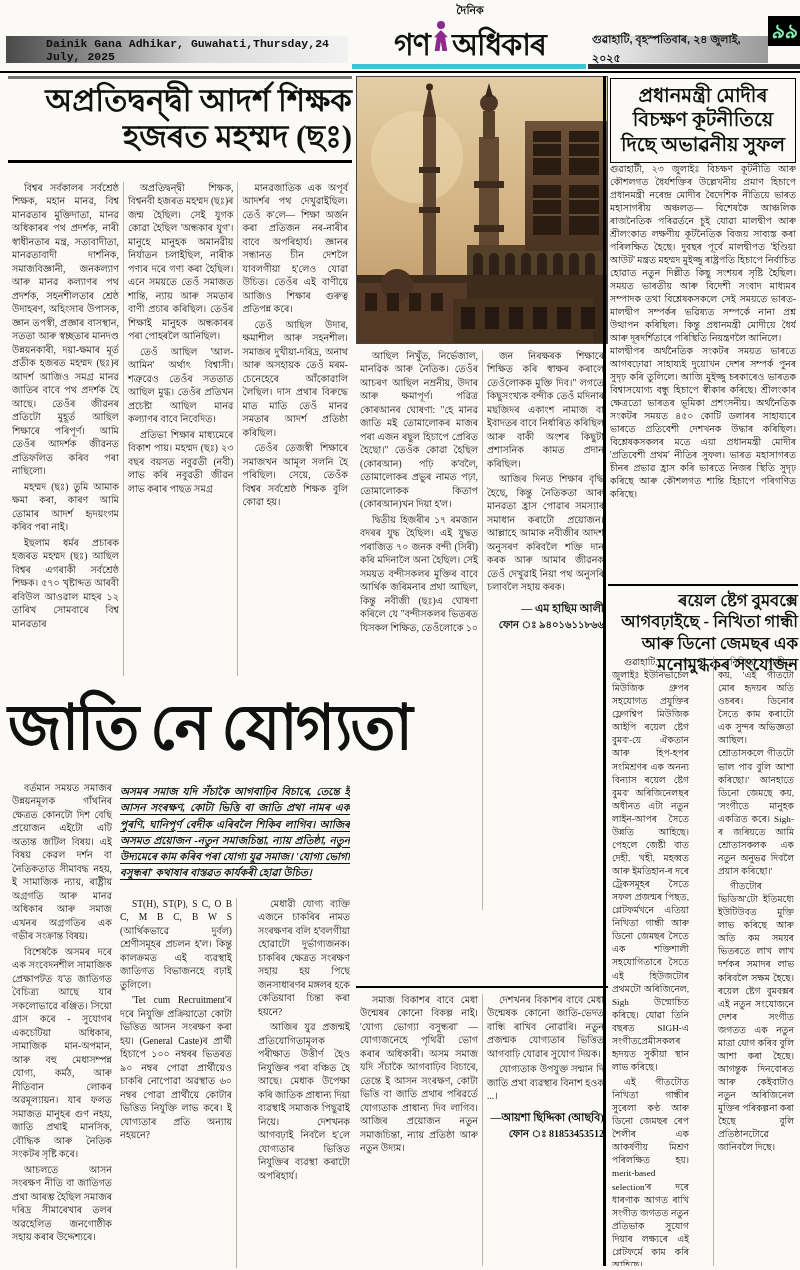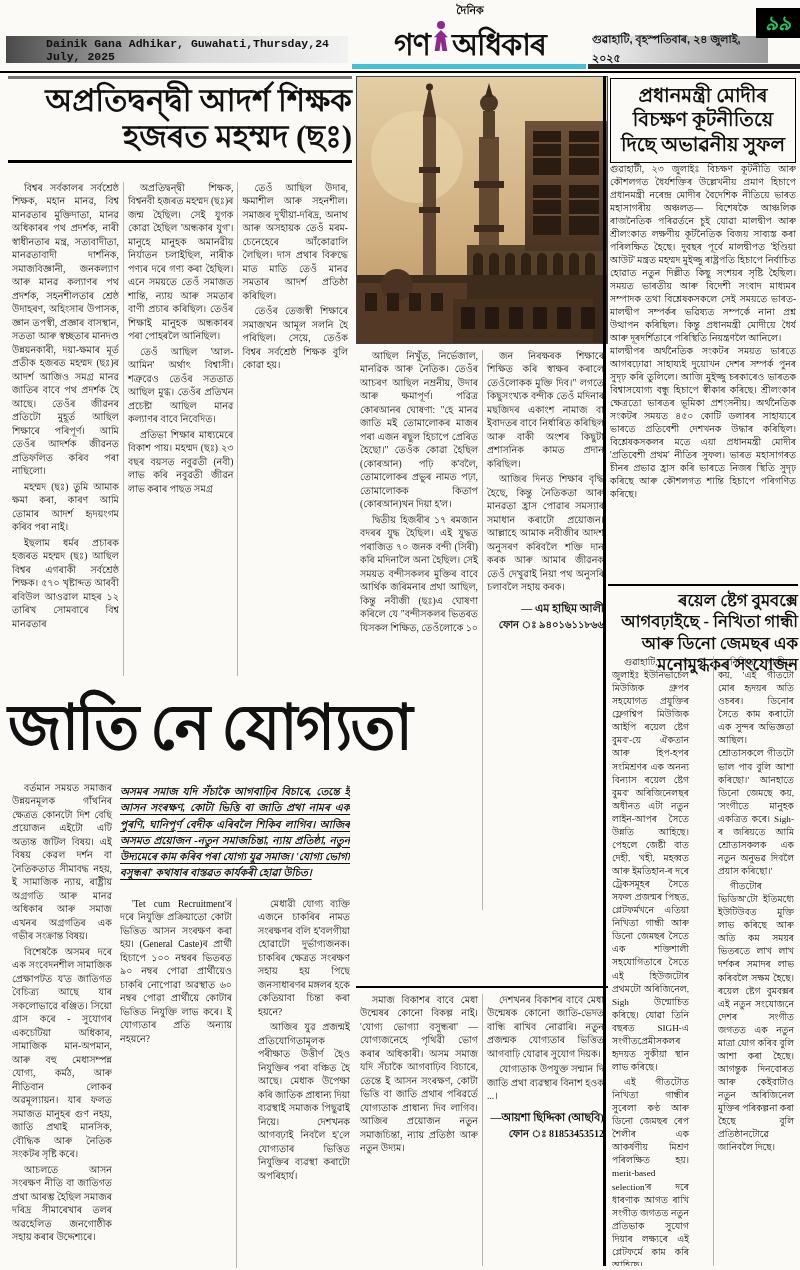--- a/index.html
+++ b/index.html
@@ -8,22 +8,22 @@
     position:relative; width:800px; height:1270px; margin:0 auto;
     background:#fbfaf6; overflow:hidden;
     font-family:"Liberation Serif","DejaVu Serif",serif;
     color:#111;
   }
   
   .hdr-strip { position:absolute; height:27px; display:flex; align-items:center;
     font-family:"Liberation Sans","DejaVu Sans",sans-serif; font-weight:bold; font-size:11.5px; }
   .hdr-left  { left:6px; top:36px; width:342px; background:linear-gradient(90deg,#4a4a4a,#d9d9d9 55%,#f2f2f2); padding-left:40px;font-family:Liberation Mono, monospace; }
   .hdr-right { left:592px; top:36px; width:176px; background:linear-gradient(90deg,#f2f2f2,#9a9a9a); justify-content:flex-end; padding-right:8px; font-size:11px; }
-  .corner-box { position:absolute; right:0; top:8px; width:44px; height:30px; background:#000;
-    color:#22c55e; font-size:20px; font-weight:bold; font-style:italic; text-align:center; line-height:30px; }
+  .corner-box { position:absolute; right:0; top:16px; width:32px; height:30px; background:#000;
+    color:#86efac; font-size:20px; font-weight:bold; font-style:italic; text-align:center; line-height:30px; }
   .masthead { position:absolute; left:350px; top:2px; width:240px; text-align:center; }
   .masthead .small { font-size:11px; font-weight:bold; }
   .logo-row { display:flex; justify-content:center; gap:3px; }
   .logo-row .word { font-size:30px; font-weight:900; letter-spacing:-1px; }
   .logo-figure { display:inline-block; width:16px; height:30px; position:relative; }
   .logo-figure .head { position:absolute; left:4px; top:0; width:8px; height:8px; border-radius:50%; background:#8e2a8e; }
   .logo-figure .body { position:absolute; left:1px; top:9px; width:14px; height:21px; background:#8e2a8e;
     clip-path:polygon(50% 0,100% 35%,80% 35%,95% 100%,60% 100%,50% 55%,40% 100%,5% 100%,20% 35%,0 35%); }
   .accent-teal { position:absolute; left:352px; top:64px; width:234px; height:5px; background:#45c0d4; }
   .accent-dark { position:absolute; left:588px; top:64px; width:212px; height:5px; background:#2b2b2b; }
@@ -115,20 +115,21 @@
         <p>বিশ্বৰ সৰ্বকালৰ সৰ্বশ্ৰেষ্ঠ শিক্ষক, মহান মানৱ, বিশ্ব মানৱতাৰ মুক্তিদাতা, মানৱ অধিকাৰৰ পথ প্ৰদৰ্শক, নাৰী স্বাধীনতাৰ মন্ত্ৰ, সত্যবাদীতা, মানৱতাবাদী দাৰ্শনিক, সমাজবিজ্ঞানী, জনকল্যাণ আৰু মানৱ কল্যাণৰ পথ প্ৰদৰ্শক, সহনশীলতাৰ শ্ৰেষ্ঠ উদাহৰণ, অহিংসাৰ উপাসক, জ্ঞান তপস্বী, প্ৰজ্ঞাৰ বাসস্থান, সততা আৰু স্বচ্ছতাৰ মানদণ্ড উন্নয়নকাৰী, দয়া-ক্ষমাৰ মূৰ্ত প্ৰতীক হজৰত মহম্মদ (ছঃ)ৰ আদৰ্শ আজিও সমগ্ৰ মানৱ জাতিৰ বাবে পথ প্ৰদৰ্শক হৈ আছে। তেওঁৰ জীৱনৰ প্ৰতিটো মুহূৰ্ত আছিল শিক্ষাৰে পৰিপূৰ্ণ। আমি তেওঁৰ আদৰ্শক জীৱনত প্ৰতিফলিত কৰিব পৰা নাছিলো।</p>
         <p>মহম্মদ (ছঃ) তুমি আমাক ক্ষমা কৰা, কাৰণ আমি তোমাৰ আদৰ্শ হৃদয়ংগম কৰিব পৰা নাই।</p>
         <p>ইছলাম ধৰ্মৰ প্ৰচাৰক হজৰত মহম্মদ (ছঃ) আছিল বিশ্বৰ এগৰাকী সৰ্বশ্ৰেষ্ঠ শিক্ষক। ৫৭০ খৃষ্টাব্দত আৰবী ৰবিউল আওৱাল মাহৰ ১২ তাৰিখ সোমবাৰে বিশ্ব মানৱতাৰ</p>
       </div>
     <div class="col" style="width:33.3%">
         <p>অপ্ৰতিদ্বন্দ্বী শিক্ষক, বিশ্বনবী হজৰত মহম্মদ (ছঃ)ৰ জন্ম হৈছিল। সেই যুগক কোৱা হৈছিল 'অন্ধকাৰ যুগ'। মানুহে মানুহক অমানৱীয় নিৰ্যাতন চলাইছিল, নাৰীক পণ্যৰ দৰে গণ্য কৰা হৈছিল। এনে সময়তে তেওঁ সমাজত শান্তি, ন্যায় আৰু সমতাৰ বাণী প্ৰচাৰ কৰিছিল। তেওঁৰ শিক্ষাই মানুহক অন্ধকাৰৰ পৰা পোহৰলৈ আনিছিল।</p>
         <p>তেওঁ আছিল 'আল-আমিন' অৰ্থাৎ বিশ্বাসী। শত্ৰুৱেও তেওঁৰ সততাত আছিল মুগ্ধ। তেওঁৰ প্ৰতিখন প্ৰচেষ্টা আছিল মানৱ কল্যাণৰ বাবে নিবেদিত।</p>
         <p>প্ৰতিভা শিক্ষাৰ মাধ্যমেৰে বিকাশ পায়। মহম্মদ (ছঃ) ২৩ বছৰ বয়সত নবুৱতী (নবী) লাভ কৰি নবুৱতী জীৱন লাভ কৰাৰ পাছত সমগ্ৰ</p>
       </div>
     <div class="col" style="width:33.3%">
+        <p>মানৱজাতিক এক অপূৰ্ব আদৰ্শৰ পথ দেখুৱাইছিল। তেওঁ ক'লে— শিক্ষা অৰ্জন কৰা প্ৰতিজন নৰ-নাৰীৰ বাবে অপৰিহাৰ্য। জ্ঞানৰ সন্ধানত চীন দেশলৈ যাবলগীয়া হ'লেও যোৱা উচিত। তেওঁৰ এই বাণীয়ে আজিও শিক্ষাৰ গুৰুত্ব প্ৰতিপন্ন কৰে।</p>
         <p>তেওঁ আছিল উদাৰ, ক্ষমাশীল আৰু সহনশীল। সমাজৰ দুখীয়া-দৰিদ্ৰ, অনাথ আৰু অসহায়ক তেওঁ মৰম-চেনেহেৰে আঁকোৱালি লৈছিল। দাস প্ৰথাৰ বিৰুদ্ধে মাত মাতি তেওঁ মানৱ সমতাৰ আদৰ্শ প্ৰতিষ্ঠা কৰিছিল।</p>
         <p>তেওঁৰ তেজস্বী শিক্ষাৰে সমাজখন আমূল সলনি হৈ পৰিছিল। সেয়ে, তেওঁক বিশ্বৰ সৰ্বশ্ৰেষ্ঠ শিক্ষক বুলি কোৱা হয়।</p>
       </div>
   </div>
 
   <div class="photo">
     <svg width="252" height="268" viewBox="0 0 252 268" xmlns="http://www.w3.org/2000/svg">
       <defs>
         <linearGradient id="sky" x1="0" y1="0" x2="0" y2="1">
           <stop offset="0" stop-color="#e3cda4"></stop>
@@ -266,20 +267,21 @@
     <div class="col" style="width:100%">
         <p>বৰ্তমান সময়ত সমাজৰ উন্নয়নমূলক গাঁথনিৰ ক্ষেত্ৰত কোনটো দিশ বেছি প্ৰয়োজন এইটো এটি অত্যন্ত জটিল বিষয়। এই বিষয় কেৱল দৰ্শন বা নৈতিকতাত সীমাবদ্ধ নহয়, ই সামাজিক ন্যায়, ৰাষ্ট্ৰীয় অগ্ৰগতি আৰু মানৱ অধিকাৰ আৰু সমাজ এখনৰ অগ্ৰগতিৰ এক গভীৰ সংক্ৰান্ত বিষয়।</p>
         <p>বিশেষকৈ অসমৰ দৰে এক সংবেদনশীল সামাজিক প্ৰেক্ষাপটত য'ত জাতিগত বৈচিত্ৰ্য আছে যাৰ সকলোভাৱে ৰঞ্জিত। সিয়ো গ্ৰাস কৰে - সুযোগৰ একচেটিয়া অধিকাৰ, সামাজিক মান-অপমান, আৰু বহু মেধাসম্পন্ন যোগ্য, কৰ্মঠ, আৰু নীতিবান লোকৰ অৱমূল্যায়ন। যাৰ ফলত সমাজত মানুহৰ গুণ নহয়, জাতি প্ৰথাই মানসিক, বৌদ্ধিক আৰু নৈতিক সংকটৰ সৃষ্টি কৰে।</p>
         <p>আচলতে আসন সংৰক্ষণ নীতি বা জাতিগত প্ৰথা আৰম্ভ হৈছিল সমাজৰ দৰিদ্ৰ সীমাৰেখাৰ তলৰ অৱহেলিত জনগোষ্ঠীক সহায় কৰাৰ উদ্দেশ্যৰে।</p>
       </div>
   </div>
 
   <div class="jati-intro">অসমৰ সমাজ যদি সঁচাকৈ আগবাঢ়িব বিচাৰে, তেন্তে ই আসন সংৰক্ষণ, কোটা ভিত্তি বা জাতি প্ৰথা নামৰ এক পুৰণি, ঘানিপূৰ্ণ বেদীক এৰিবলৈ শিকিব লাগিব। আজিৰ অসমত প্ৰয়োজন -নতুন সমাজচিন্তা, ন্যায় প্ৰতিষ্ঠা, নতুন উদ্যমেৰে কাম কৰিব পৰা যোগ্য যুৱ সমাজ। 'যোগ্য ভোগা বসুন্ধৰা' কথাষাৰ বাস্তৱত কাৰ্যকৰী হোৱা উচিত।</div>
 
   <div class="single-col jati-c2">
+      <p>ST(H), ST(P), S C, O B C, M B C, B W S (আৰ্থিকভাৱে দুৰ্বল) শ্ৰেণীসমূহৰ প্ৰচলন হ'ল। কিন্তু কালক্ৰমত এই ব্যৱস্থাই জাতিগত বিভাজনহে বঢ়াই তুলিলে।</p>
       <p>'Tet cum Recruitment'ৰ দৰে নিযুক্তি প্ৰক্ৰিয়াতো কোটা ভিত্তিত আসন সংৰক্ষণ কৰা হয়। (General Caste)ৰ প্ৰাৰ্থী হিচাপে ১০০ নম্বৰৰ ভিতৰত ৯০ নম্বৰ পোৱা প্ৰাৰ্থীয়েও চাকৰি নোপোৱা অৱস্থাত ৬০ নম্বৰ পোৱা প্ৰাৰ্থীয়ে কোটাৰ ভিত্তিত নিযুক্তি লাভ কৰে। ই যোগ্যতাৰ প্ৰতি অন্যায় নহয়নে?</p>
     </div>
   <div class="single-col jati-c3" style="padding-left:21px;">
       <p>মেধাৱী যোগ্য ব্যক্তি এজনে চাকৰিৰ নামত সংৰক্ষণৰ বলি হ'বলগীয়া হোৱাটো দুৰ্ভাগ্যজনক। চাকৰিৰ ক্ষেত্ৰত সংৰক্ষণ সহায় হয় পিছে জনসাধাৰণৰ মঙ্গলৰ হকে কেতিয়াবা চিন্তা কৰা হয়নে?</p>
       <p>আজিৰ যুৱ প্ৰজন্মই প্ৰতিযোগিতামূলক পৰীক্ষাত উত্তীৰ্ণ হৈও নিযুক্তিৰ পৰা বঞ্চিত হৈ আছে। মেধাক উপেক্ষা কৰি জাতিক প্ৰাধান্য দিয়া ব্যৱস্থাই সমাজক পিছুৱাই নিয়ে। দেশখনক আগবঢ়াই নিবলৈ হ'লে যোগ্যতাৰ ভিত্তিত নিযুক্তিৰ ব্যৱস্থা কৰাটো অপৰিহাৰ্য।</p>
     </div>
 
 </div>
 
 </body></html>

